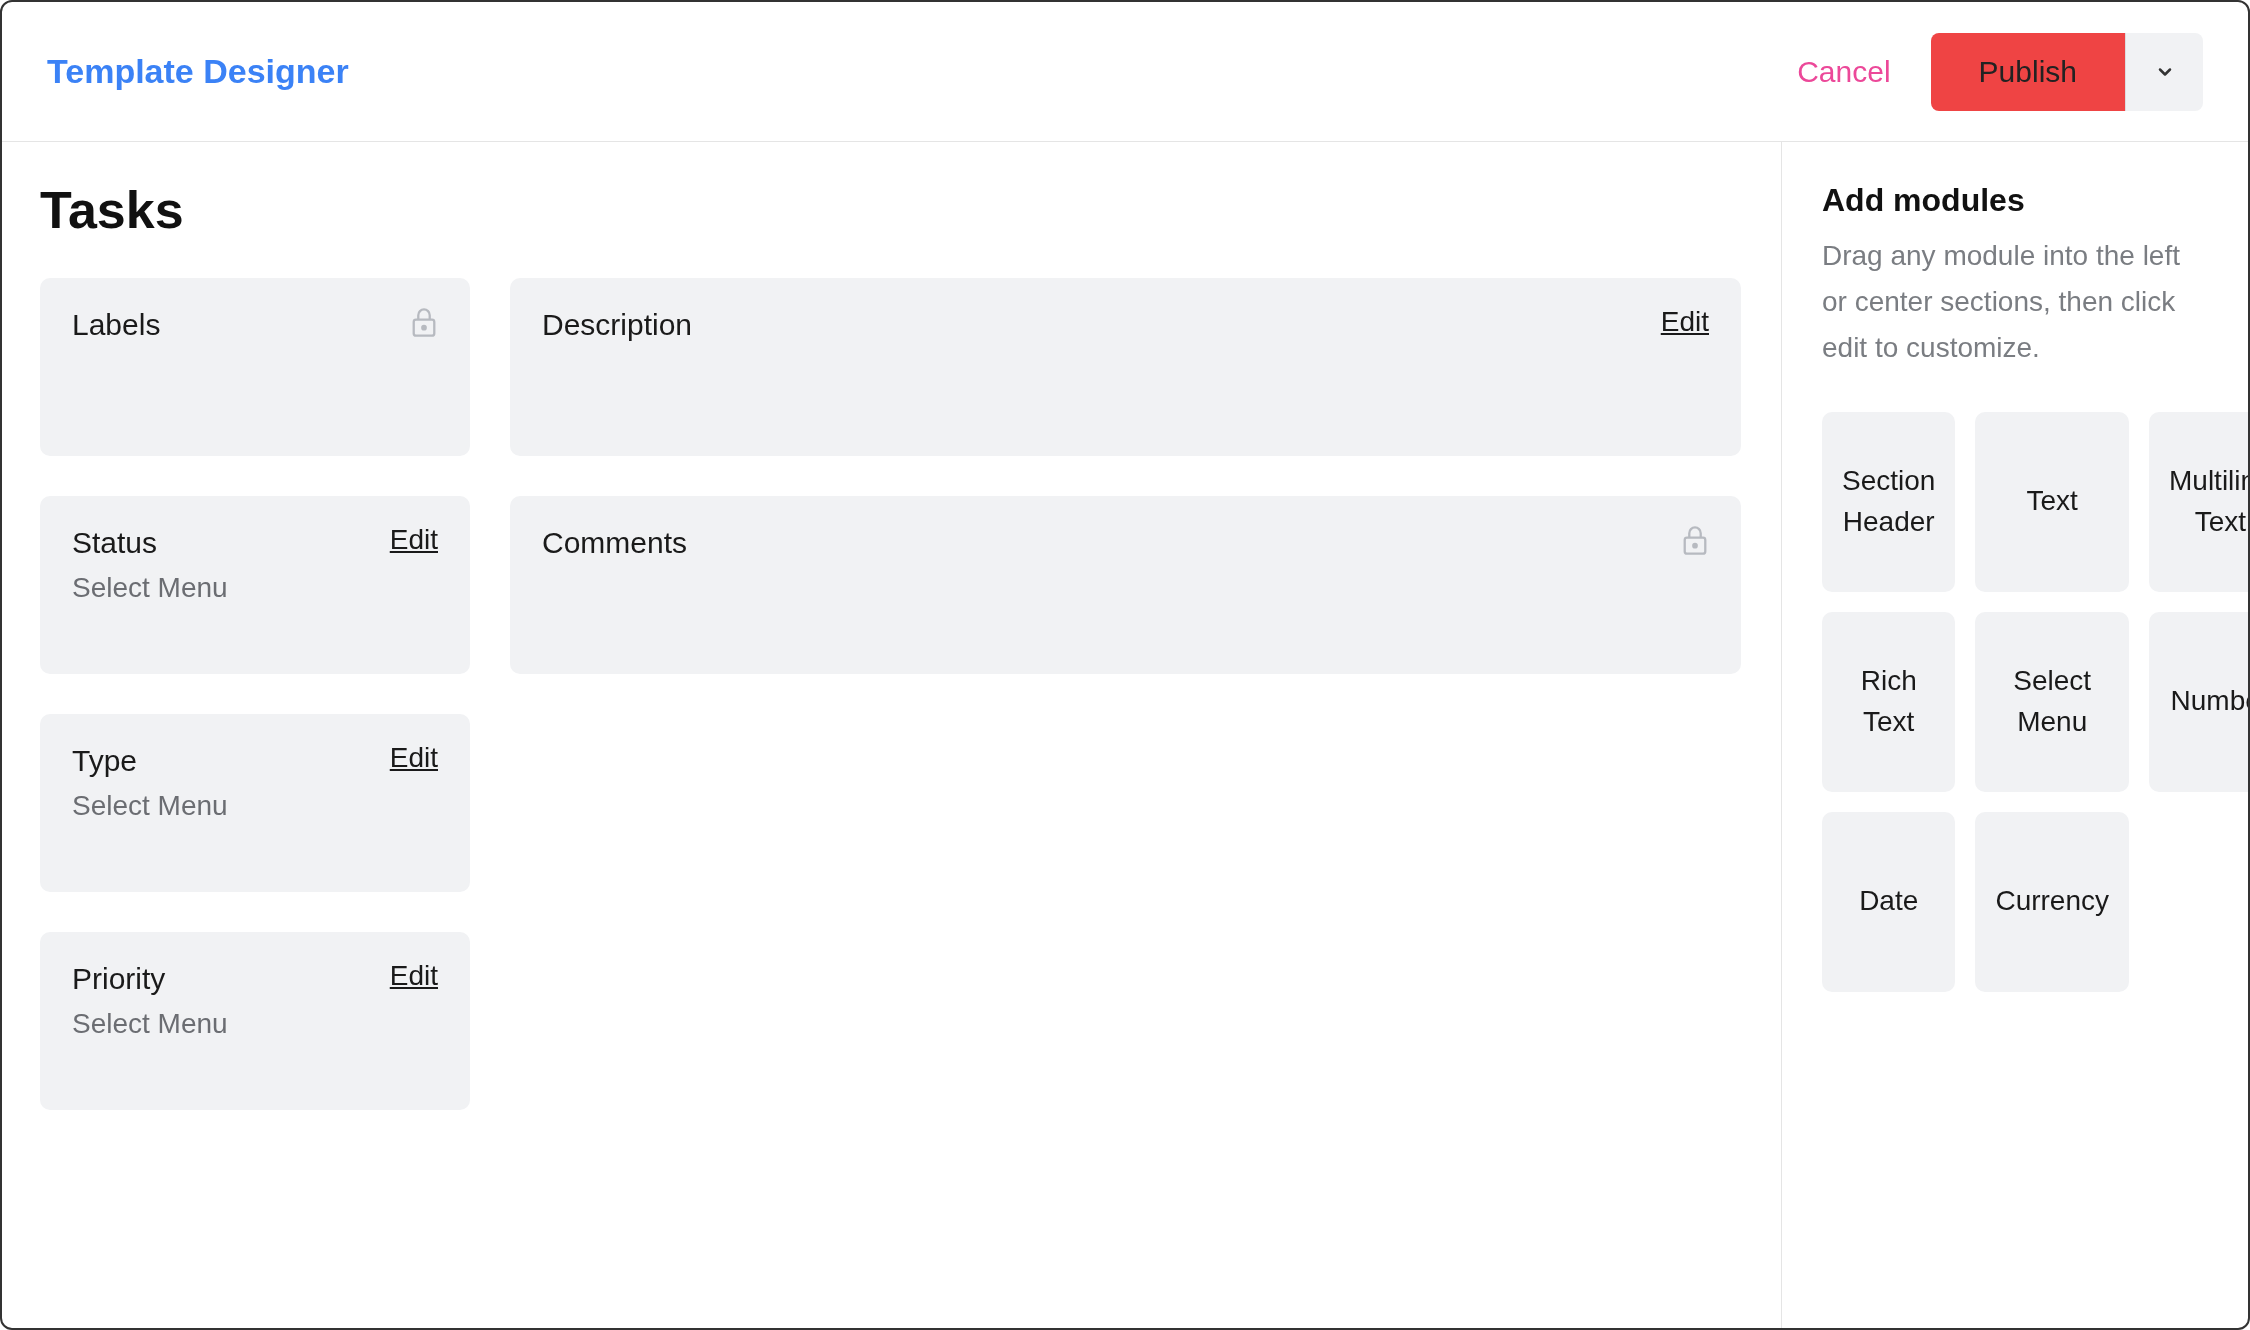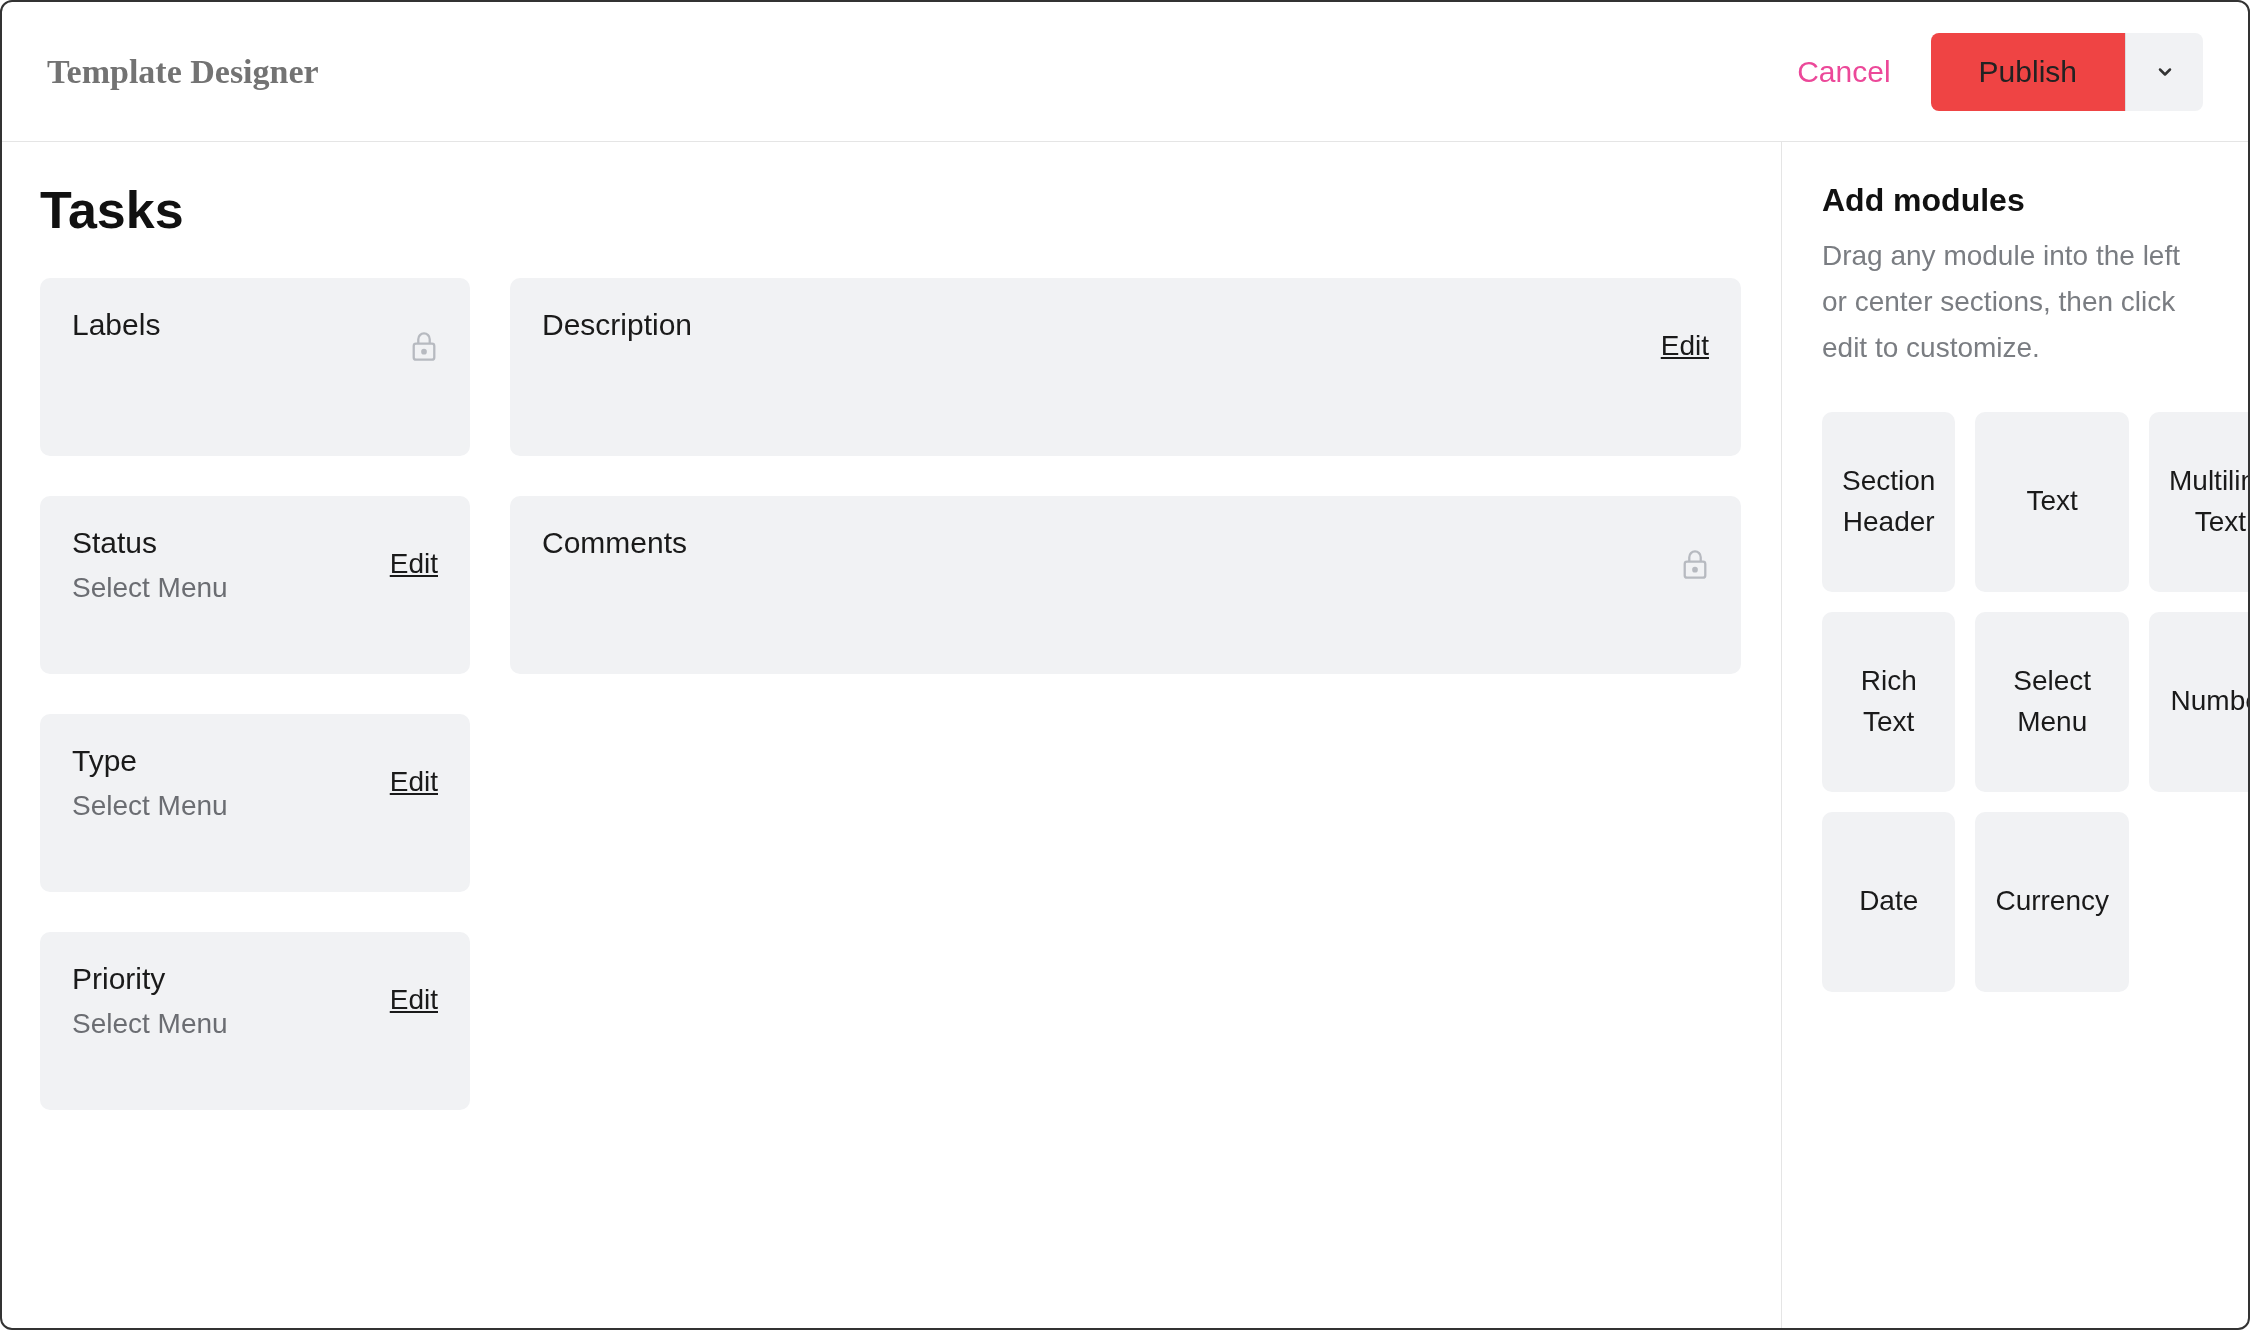--- a/index.html
+++ b/index.html
@@ -23,22 +23,21 @@
     width: 100%;
     display: flex;
     align-items: center;
     justify-content: space-between;
     padding: 0 45px 0 45px;
     border-bottom: 1px solid #e5e5e5;
   }
   .top-title {
     font-size: 34px;
     font-weight: 700;
-    color: #737373;
-    font-family: Liberation Serif, serif;
+    color: #3b82f6;
   }
   .top-actions {
     display: flex;
     align-items: center;
     gap: 40px;
   }
   .cancel-btn {
     font-size: 30px;
     color: #ec4899;
     background: none;
@@ -126,21 +125,20 @@
     font-size: 28px;
     color: #6b6d72;
     margin-top: 12px;
   }
   .module-action {
     position: absolute;
     top: 28px;
     right: 32px;
     display: flex;
     align-items: center;
-    margin-top: 24px;
   }
   .edit-link {
     font-size: 28px;
     color: #1a1a1a;
     text-decoration: underline;
     cursor: pointer;
     border: none;
     background: none;
   }
   .lock-icon {

